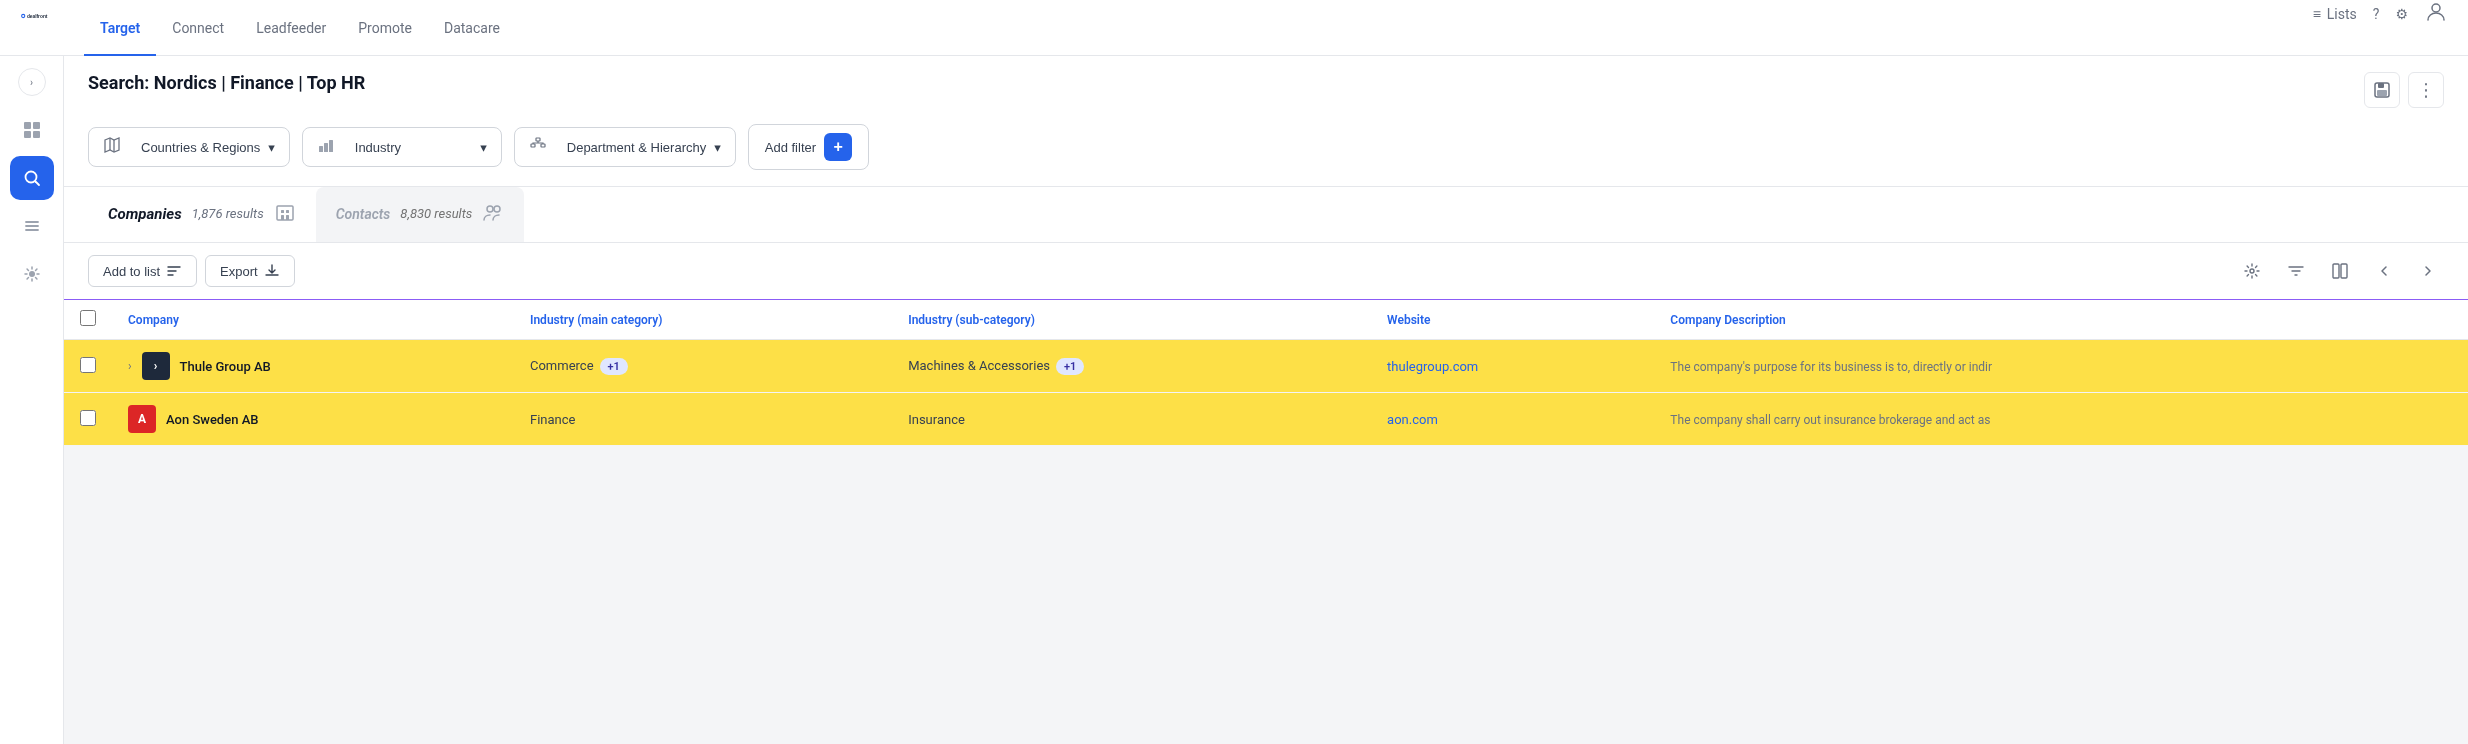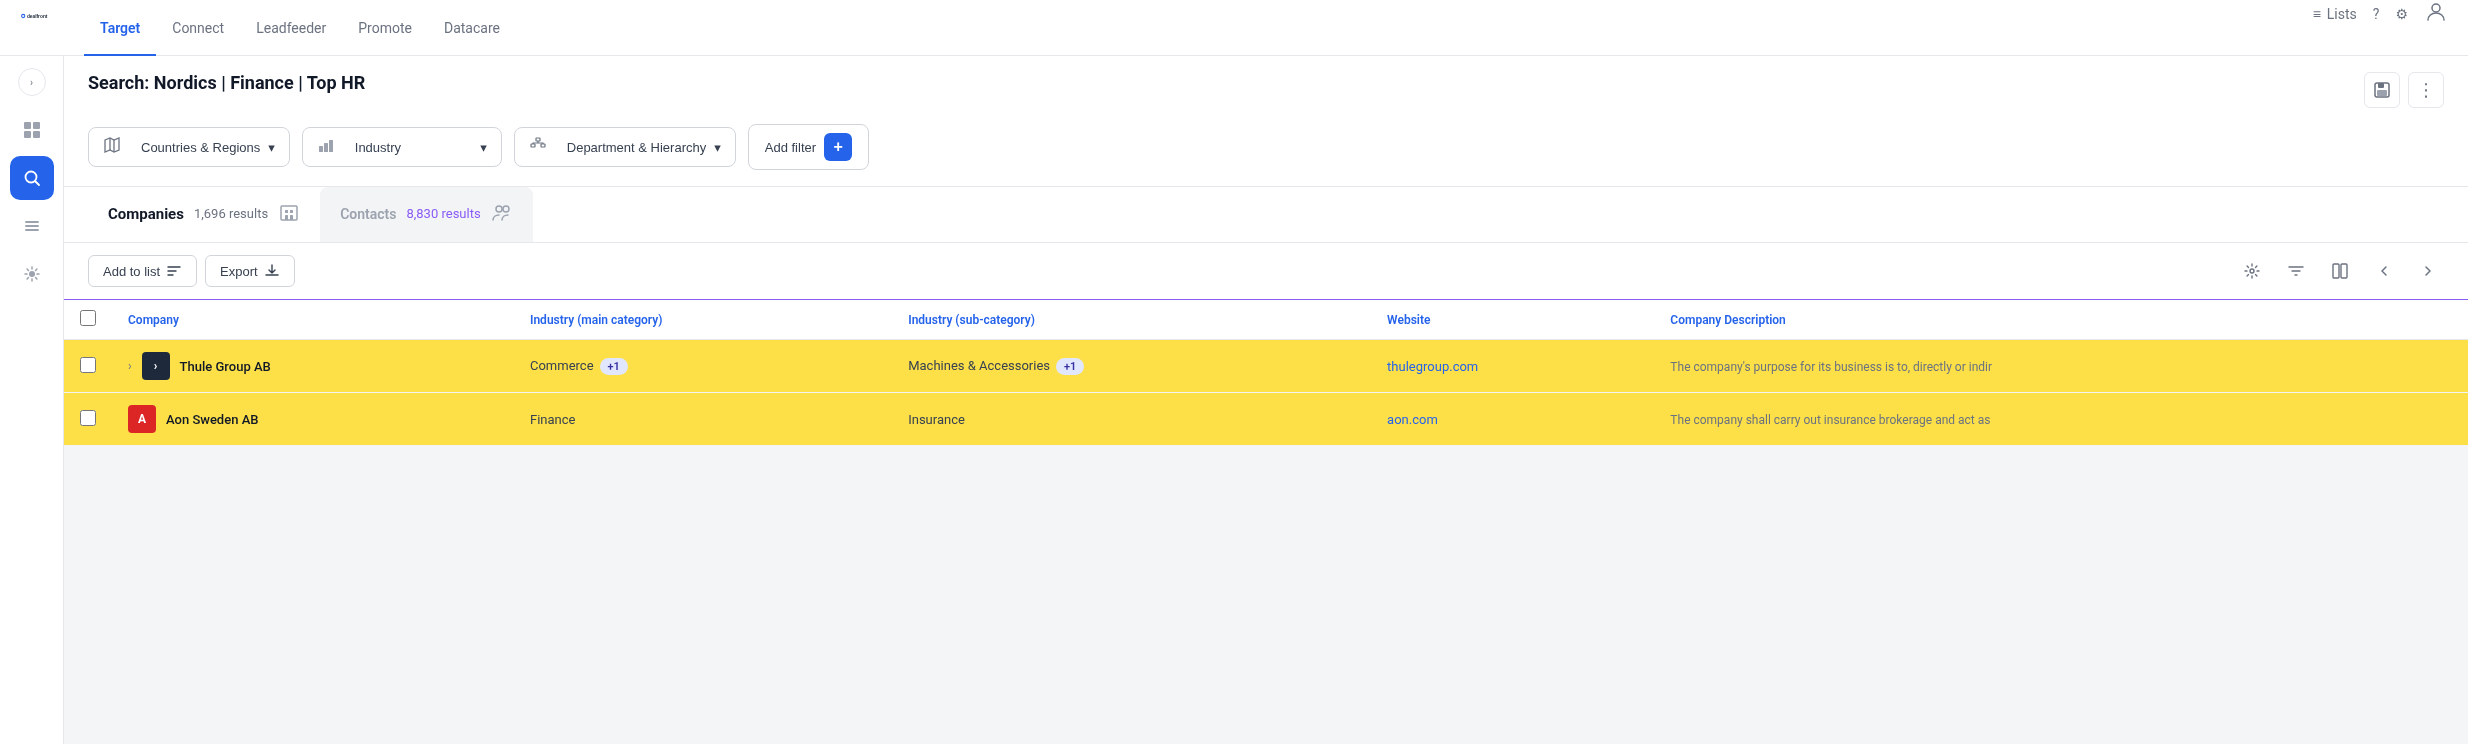--- a/index.html
+++ b/index.html
@@ -83,21 +83,21 @@
     
     .results-area { flex: 1; overflow: auto; background: #f4f5f7; padding: 0; }
 
     
     .tabs-row {
       display: flex; align-items: stretch; background: #fff; padding: 0 24px;
       border-bottom: 1px solid #e5e7eb; gap: 0;
     }
     .tab {
       display: flex; align-items: center; gap: 10px; padding: 14px 20px;
-      cursor: pointer; border-bottom: 2px solid transparent; font-size: 14px; color: #9ca3af;
+      cursor: pointer; border-bottom: 2px solid transparent; font-size: 14px; color: #9ca3af; font-style: italic;
     }
     .tab.active { color: #111827; border-bottom-color: transparent; }
 
     
     .toolbar {
       display: flex; align-items: center; justify-content: space-between;
       padding: 12px 24px; background: #fff; border-bottom: 1px solid #8b5cf6;
     }
     .toolbar-left { display: flex; align-items: center; gap: 8px; }
     .toolbar-right { display: flex; align-items: center; gap: 12px; }
@@ -282,34 +282,34 @@
           </div>
         </button>
       </div>
     </div>
 
     <div class="results-area">
 
       <div class="tabs-row">
         <div class="tab active">
           <span style="font-weight:700;font-size:15px;color:#111827;">Companies</span>
-          <span style="font-size:13px;color:#6b7280;">1,696 results</span>
+          <span style="font-size:13px;color:#6b7280;">1,876 results</span>
           <span>
             <svg width="22" height="22" viewBox="0 0 22 22" fill="none">
               <rect x="3" y="5" width="16" height="14" rx="1" stroke="#9ca3af" stroke-width="1.5"></rect>
               <rect x="7" y="9" width="3" height="3" fill="#9ca3af" rx="0.5"></rect>
               <rect x="12" y="9" width="3" height="3" fill="#9ca3af" rx="0.5"></rect>
               <rect x="7" y="14" width="3" height="5" fill="#9ca3af" rx="0.5"></rect>
               <rect x="12" y="14" width="3" height="5" fill="#9ca3af" rx="0.5"></rect>
             </svg>
           </span>
         </div>
         <div class="tab" style="background:#f3f4f6;border-radius:8px 8px 0 0;">
           <span style="font-weight:600;color:#9ca3af;">Contacts</span>
-          <span style="font-size:13px;color:#8b5cf6;">8,830 results</span>
+          <span style="font-size:13px;color:#737373;">8,830 results</span>
           <span>
             <svg width="22" height="22" viewBox="0 0 22 22" fill="none">
               <circle cx="8" cy="8" r="3" stroke="#9ca3af" stroke-width="1.5"></circle>
               <circle cx="15" cy="8" r="3" stroke="#9ca3af" stroke-width="1.5"></circle>
               <path d="M2 19c0-3 2.7-5 6-5" stroke="#9ca3af" stroke-width="1.5" stroke-linecap="round"></path>
               <path d="M11 19c0-3 2.7-5 6-5" stroke="#9ca3af" stroke-width="1.5" stroke-linecap="round"></path>
             </svg>
           </span>
         </div>
       </div>

